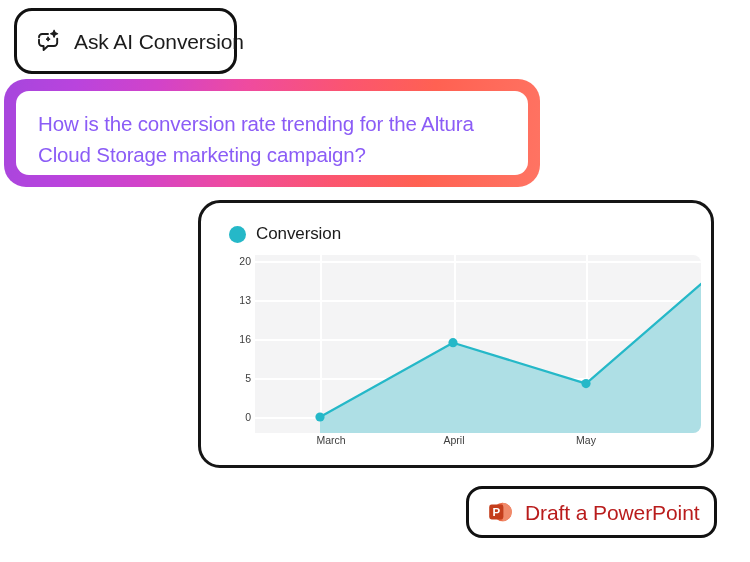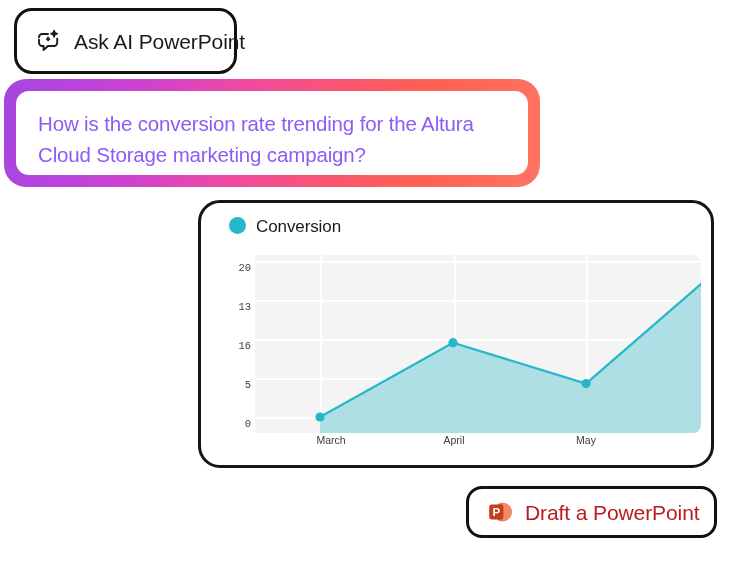--- a/index.html
+++ b/index.html
@@ -95,20 +95,21 @@
     width: 516px;
     height: 268px;
     background: #ffffff;
     border: 3px solid #151515;
     border-radius: 22px;
     z-index: 20;
     padding: 14px 16px 0 16px;
   }
   .legend {
     display: flex;
+    align-items: center;
     gap: 10px;
     padding-left: 12px;
     height: 34px;
   }
   .legend-dot {
     width: 17px;
     height: 17px;
     border-radius: 50%;
     background: #25b8c8;
     flex: 0 0 17px;
@@ -121,24 +122,23 @@
 
   .plot-region {
     position: relative;
     width: 484px;
     height: 194px;
     margin-top: 4px;
   }
   .y-axis {
     position: absolute;
     left: 0;
-    top: 7px;
+    top: 0;
     width: 34px;
     height: 166px;
-    font-family: Liberation Mono, monospace;
   }
   .y-tick {
     position: absolute;
     right: 0;
     font-size: 10.5px;
     color: #3d3d3d;
     transform: translateY(-50%);
     line-height: 1;
   }
   .plot-area {
@@ -227,21 +227,21 @@
 
   <div class="ask-pill">
     <span class="ai-icon">
       <svg viewBox="0 0 28 28" width="28" height="28" fill="none" stroke="currentColor" stroke-width="1.9" stroke-linecap="round" stroke-linejoin="round">
         <path d="M4 10.2A3.2 3.2 0 0 1 7.2 7H13"></path>
         <path d="M22.2 11.6v4.2A3.2 3.2 0 0 1 19 19h-6.1L8.6 23v-4H7.2A3.2 3.2 0 0 1 4 15.8v-3"></path>
         <path d="M19.1 3.2l1.05 2.45 2.45 1.05-2.45 1.05L19.1 10.2l-1.05-2.45-2.45-1.05 2.45-1.05z" fill="currentColor" stroke-width="1.2"></path>
         <path d="M13.1 10.1l.62 1.42 1.42.62-1.42.62-.62 1.42-.62-1.42-1.42-.62 1.42-.62z" fill="currentColor" stroke-width="1"></path>
       </svg>
     </span>
-    <span class="ask-label">Ask AI PowerPoint</span>
+    <span class="ask-label">Ask AI Conversion</span>
   </div>
 
   <div class="prompt-wrap">
     <div class="prompt-card">
       <div class="prompt-text">How is the conversion rate trending for the Altura Cloud Storage marketing campaign?</div>
     </div>
   </div>
 
   <div class="chart-card">
 

